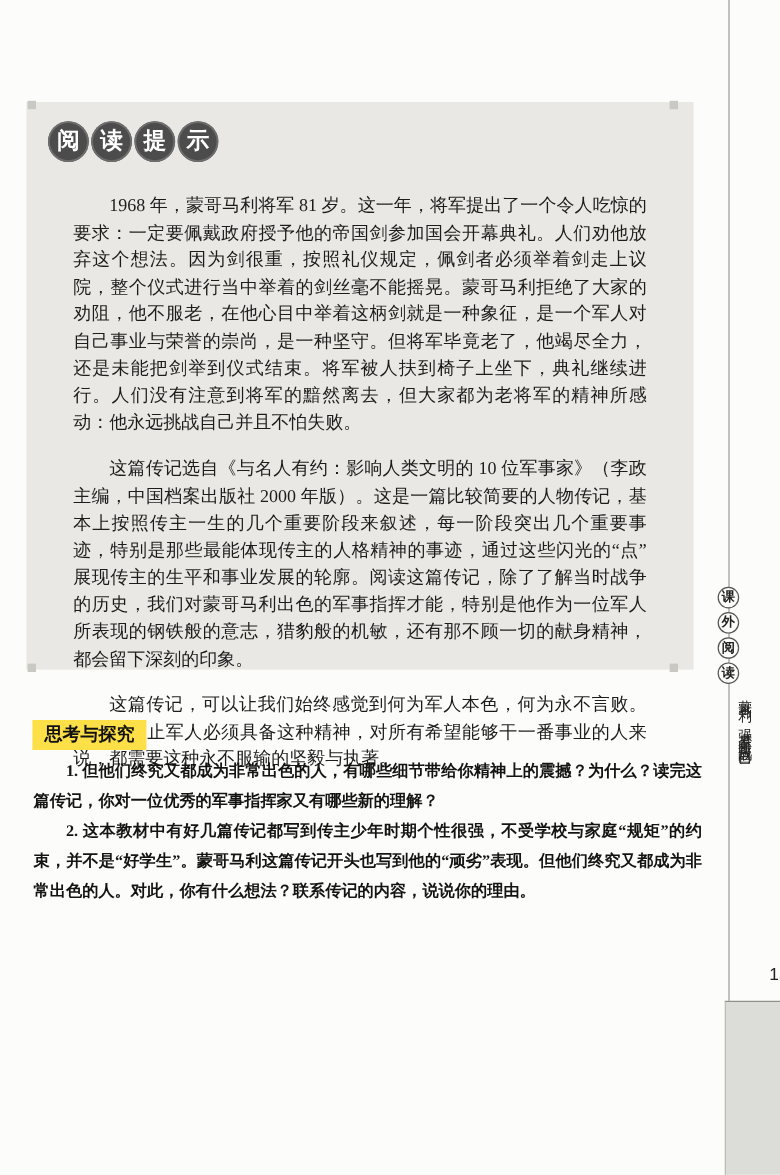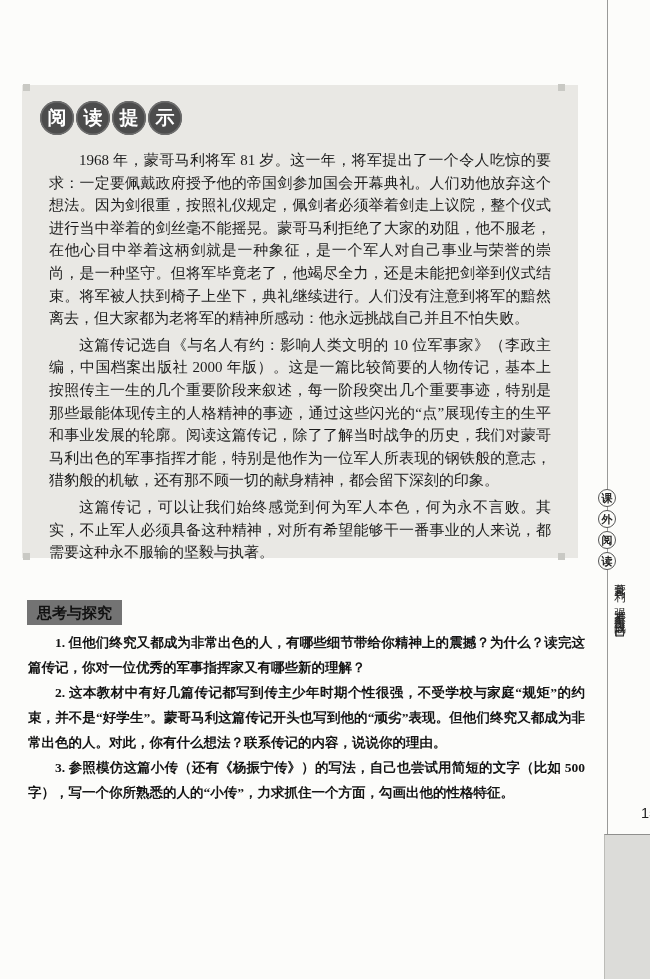--- a/index.html
+++ b/index.html
@@ -25,28 +25,28 @@
     background:#4c4c4c;color:#ffffff;
     font-family:"Liberation Sans","DejaVu Sans",sans-serif;
     font-weight:bold;font-size:19px;line-height:34px;text-align:center;
     box-shadow:inset 0 0 0 1.5px #6e6e6e;
   }
   .box-text{
     position:absolute;left:23px;top:60px;width:510px;
     font-size:15px;line-height:22.6px;color:#1c1c1c;
     text-align:justify;
   }
-  .box-text p{margin:4px;text-indent:2em;}
+  .box-text p{margin:16px;text-indent:2em;}
   .corner-mark{
     position:absolute;width:7px;height:7px;background:#c9c9c4;
   }
   
   .exploration-label{
     position:absolute;left:27px;top:600px;
-    background:#737373;color:#111;
+    background:#fde047;color:#111;
     font-family:"Liberation Sans","DejaVu Sans",sans-serif;
     font-weight:bold;font-size:15px;line-height:23px;
     padding:1px 10px;
   }
   .questions{
     position:absolute;left:28px;top:630px;width:557px;
     font-weight:bold;font-size:13.5px;line-height:25px;color:#141414;
     text-align:justify;
   }
   .questions p{margin:0;text-indent:2em;}
@@ -105,21 +105,20 @@
 
   <div class="corner-mark" style="left:23px;top:84px;"></div>
   <div class="corner-mark" style="left:558px;top:84px;"></div>
   <div class="corner-mark" style="left:23px;top:553px;"></div>
   <div class="corner-mark" style="left:558px;top:553px;"></div>
 
   <div class="exploration-label">思考与探究</div>
   <div class="questions">
     <p><span>1. </span><span>但他们终究又都成为非常出色的人，有哪些细节带给你精神上的震撼？为什么？读完这篇传记，你对一位优秀的军事指挥家又有哪些新的理解？</span></p>
     <p><span>2. </span><span>这本教材中有好几篇传记都写到传主少年时期个性很强，不受学校与家庭“规矩”的约束，并不是“好学生”。蒙哥马利这篇传记开头也写到他的“顽劣”表现。但他们终究又都成为非常出色的人。对此，你有什么想法？联系传记的内容，说说你的理由。</span></p>
-    <p><span>3. </span><span>参照模仿这篇小传（还有《杨振宁传》）的写法，自己也尝试用简短的文字（比如 500 字），写一个你所熟悉的人的“小传”，力求抓住一个方面，勾画出他的性格特征。</span></p>
   </div>
 
   <div class="v-line"></div>
 
   <div class="section-badges">
     <span class="cbadge">课</span>
     <span class="cbadge">外</span>
     <span class="cbadge">阅</span>
     <span class="cbadge">读</span>
   </div>

